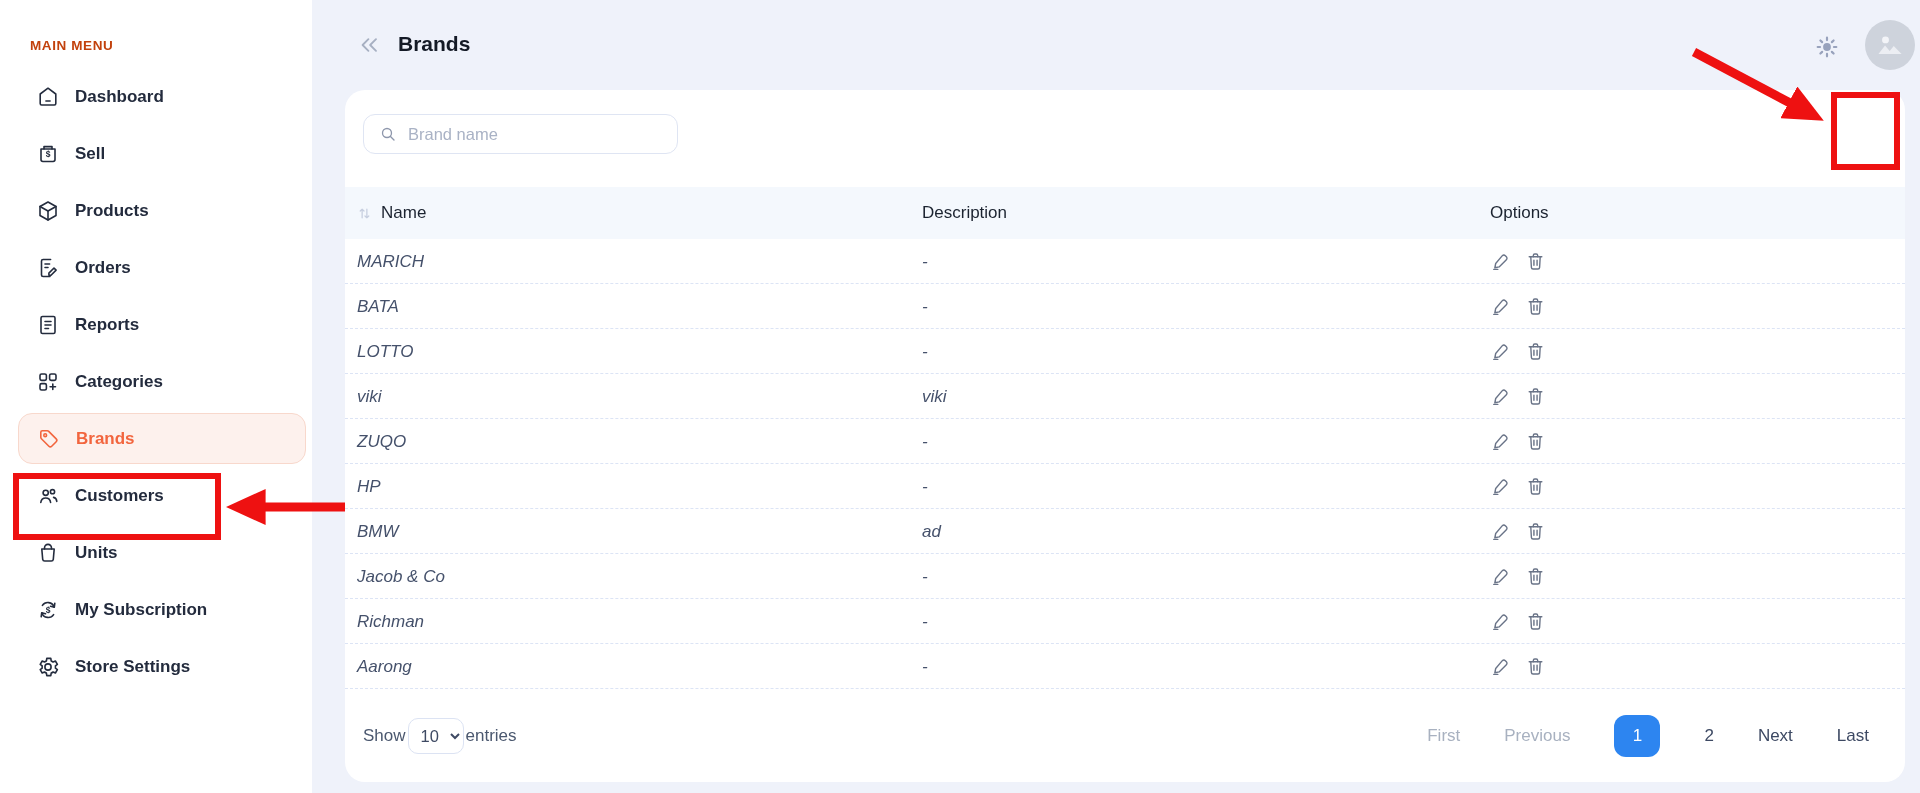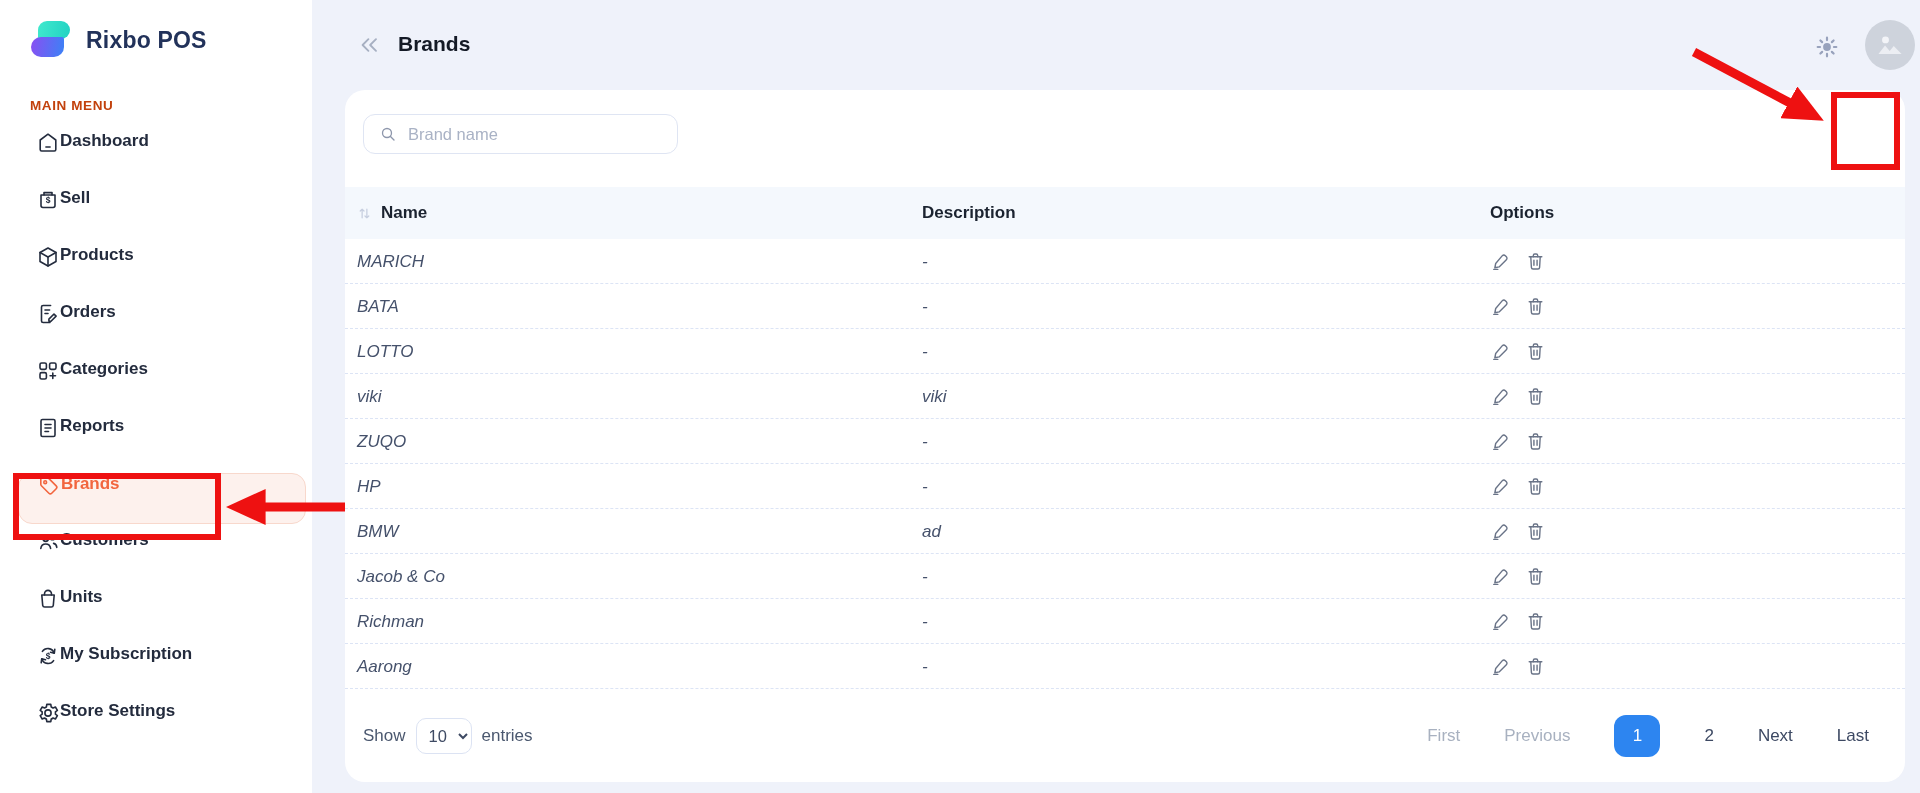--- a/index.html
+++ b/index.html
@@ -14,21 +14,21 @@
   
   .sidebar { position:absolute; left:0; top:0; width:312px; height:793px; background:#ffffff; z-index:2; }
   .logo-row { display:flex; align-items:center; gap:16px; padding:20px 0 0 30px; }
   .logo-mark { position:relative; width:40px; height:40px; }
   .leaf { position:absolute; display:block; }
   .leaf-top { left:8px; top:1px; width:32px; height:18px; background:linear-gradient(100deg,#40e9cd,#22d2c3); border-radius:16px 16px 16px 3px; }
   .leaf-bottom { left:1px; top:17px; width:33px; height:20px; background:linear-gradient(100deg,#8a4ff2,#3b82f6); border-radius:16px 3px 16px 16px; }
   .logo-text { font-size:23px; font-weight:700; color:#22325a; letter-spacing:0.2px; }
   .menu-label { margin:38px 0 0 30px; font-size:13.5px; font-weight:700; letter-spacing:0.6px; color:#c2410c; }
   .nav { margin-top:18px; display:flex; flex-direction:column; gap:6px; }
-  .nav-item { display:flex; height:51px; margin:0 6px 0 18px; padding-left:18px; border-radius:14px; cursor:pointer; }
+  .nav-item { display:flex; align-items:center; gap:15px; height:51px; margin:0 6px 0 18px; padding-left:18px; border-radius:14px; cursor:pointer; }
   .nav-item .ic { width:24px; height:24px; color:#242c3e; flex:none; }
   .nav-label { font-size:17px; font-weight:600; color:#232b3d; }
   .nav-item.active { background:#fdf1ed; border:1px solid #f8d8cc; }
   .nav-item.active .ic { color:#f2653e; }
   .nav-item.active .nav-label { color:#f2653e; }
 
   
   .content { position:absolute; left:312px; top:0; width:1608px; height:793px; }
   .topbar { position:absolute; left:0; top:0; width:100%; height:90px; }
   .collapse { position:absolute; left:43px; top:31px; width:28px; height:28px; color:#a7b0c2; cursor:pointer; }
@@ -44,62 +44,55 @@
 
   .toolbar { position:absolute; left:0; top:0; width:100%; height:97px; }
   .search { position:absolute; left:18px; top:24px; width:315px; height:40px; border:1.5px solid #dfe5f3; border-radius:12px; display:flex; align-items:center; background:#fff; }
   .search .s-icon { width:20px; height:20px; margin:0 10px 0 14px; color:#8e97ac; }
   .search .s-icon .ic { width:20px; height:20px; }
   .search input { border:none; outline:none; flex:1; height:100%; font-size:16.5px; color:#3e4a63; font-family:inherit; background:transparent; padding-right:10px; }
   .search input::placeholder { color:#a9b2c5; }
   .toolbar-right { position:absolute; right:0; top:0; height:97px; }
 
   .thead { position:absolute; left:0; top:97px; width:100%; height:52px; background:#f4f8fd; }
-  .th { position:absolute; top:0; height:52px; display:flex; align-items:center; font-size:17px; font-weight:700; color:#1b2330; }
+  .th { position:absolute; top:0; height:52px; display:flex; align-items:center; font-size:17px; font-weight:400; color:#1b2330; }
   .th-name { left:10px; gap:7px; }
   .th-name .sort { width:19px; height:21px; color:#c6cedf; cursor:pointer; }
   .th-name .sort .ic { width:19px; height:21px; }
   .th-desc { left:577px; }
   .th-opts { left:1145px; }
 
   .tbody { position:absolute; left:0; top:149px; width:100%; }
   .trow { position:relative; height:45px; border-bottom:1.5px dashed #dce4f5; }
   .cell { position:absolute; top:0; height:45px; display:flex; align-items:center; font-size:17px; font-weight:500; color:#45516b;font-style:italic; }
   .c-name { left:12px; }
   .c-desc { left:577px; }
   .c-opts { left:1145px; gap:13px; }
   .row-btn { background:none; border:none; padding:0; width:22px; height:22px; color:#6a7488; cursor:pointer; }
   .row-btn .ic { width:21px; height:21px; }
 
   .tfoot { position:absolute; left:0; top:599px; width:100%; height:93px; display:flex; align-items:center; justify-content:space-between; padding:0 36px 0 18px; }
-  .show-entries { display:flex; align-items:center; gap:10px; font-size:17px; color:#4b586f; }
+  .show-entries { display:flex; align-items:center; gap:2px; font-size:17px; color:#4b586f; }
   .show-entries select { width:56px; height:36px; border:1.5px solid #dce3f3; border-radius:10px; font-size:16.5px; color:#3e4a63; font-family:inherit; padding-left:8px; background:#fff; cursor:pointer; }
   .pager { display:flex; align-items:center; gap:44px; font-size:17px; }
   .pg { color:#3d4963; cursor:pointer; }
   .pg.disabled { color:#a8b1c0; }
   .pg.active { width:46px; height:42px; border-radius:12px; background:#2d85f0; color:#ffffff; display:flex; align-items:center; justify-content:center; }
 
   
   .annotations { position:absolute; left:0; top:0; width:1920px; height:793px; z-index:60; pointer-events:none; }
 
   .ic { display:block; }
 </style>
 </head>
 <body>
 
 <div class="app">
 
   <aside class="sidebar">
-    <div class="logo-row">
-      <div class="logo-mark">
-        <span class="leaf leaf-top"></span>
-        <span class="leaf leaf-bottom"></span>
-      </div>
-      <div class="logo-text">Rixbo POS</div>
-    </div>
     <div class="menu-label">MAIN MENU</div>
     <nav class="nav" id="nav">
         <div class="nav-item">
           <svg class="ic" viewBox="0 0 24 24" fill="none" stroke="currentColor" stroke-width="1.6" stroke-linecap="round" stroke-linejoin="round">
             <path d="M12 3.2 19.8 9v9.6a1.4 1.4 0 0 1-1.4 1.4H5.6a1.4 1.4 0 0 1-1.4-1.4V9z"></path>
             <path d="M9.9 16h4.2"></path>
           </svg>
           <span class="nav-label">Dashboard</span>
         </div>
         <div class="nav-item">
@@ -118,36 +111,36 @@
           </svg>
           <span class="nav-label">Products</span>
         </div>
         <div class="nav-item">
           <svg class="ic" viewBox="0 0 24 24" fill="none" stroke="currentColor" stroke-width="1.6" stroke-linecap="round" stroke-linejoin="round">
             <path d="M14.6 3.5H7.1A1.6 1.6 0 0 0 5.5 5.1v13.8a1.6 1.6 0 0 0 1.6 1.6h6.9"></path>
             <path d="M9 8h4.6M9 11.5h3"></path>
             <path d="M12.9 17.1 18 12l2.1 2.1-5.1 5.1h-2.1z"></path>
           </svg>
           <span class="nav-label">Orders</span>
+        </div>
+        <div class="nav-item">
+          <svg class="ic" viewBox="0 0 24 24" fill="none" stroke="currentColor" stroke-width="1.6" stroke-linecap="round" stroke-linejoin="round">
+            <path d="M6.5 3.5h11A1.5 1.5 0 0 1 19 5v14a1.5 1.5 0 0 1-1.5 1.5h-11A1.5 1.5 0 0 1 5 19V5a1.5 1.5 0 0 1 1.5-1.5z"></path>
+            <path d="M9 8.5h6M9 12h6M9 15.5h3.5"></path>
+          </svg>
+          <span class="nav-label">Reports</span>
         </div>
         <div class="nav-item">
           <svg class="ic" viewBox="0 0 24 24" fill="none" stroke="currentColor" stroke-width="1.6" stroke-linecap="round" stroke-linejoin="round">
             <rect x="4" y="4" width="6.4" height="6.4" rx="1.6"></rect>
             <rect x="13.6" y="4" width="6.4" height="6.4" rx="1.6"></rect>
             <rect x="4" y="13.6" width="6.4" height="6.4" rx="1.6"></rect>
             <path d="M16.8 14.1v5.4M14.1 16.8h5.4"></path>
           </svg>
           <span class="nav-label">Categories</span>
-        </div>
-        <div class="nav-item">
-          <svg class="ic" viewBox="0 0 24 24" fill="none" stroke="currentColor" stroke-width="1.6" stroke-linecap="round" stroke-linejoin="round">
-            <path d="M6.5 3.5h11A1.5 1.5 0 0 1 19 5v14a1.5 1.5 0 0 1-1.5 1.5h-11A1.5 1.5 0 0 1 5 19V5a1.5 1.5 0 0 1 1.5-1.5z"></path>
-            <path d="M9 8.5h6M9 12h6M9 15.5h3.5"></path>
-          </svg>
-          <span class="nav-label">Reports</span>
         </div>
         <div class="nav-item active">
           <svg class="ic" viewBox="0 0 24 24" fill="none" stroke="currentColor" stroke-width="1.6" stroke-linecap="round" stroke-linejoin="round">
             <path d="M3.8 5.3c0-.8.7-1.5 1.5-1.5h5a2 2 0 0 1 1.4.6l7.5 7.5a2 2 0 0 1 0 2.8l-4.5 4.5a2 2 0 0 1-2.8 0L4.4 11.7a2 2 0 0 1-.6-1.4z"></path>
             <circle cx="8.2" cy="8.2" r="1.4"></circle>
           </svg>
           <span class="nav-label">Brands</span>
         </div>
         <div class="nav-item">
           <svg class="ic" viewBox="0 0 24 24" fill="none" stroke="currentColor" stroke-width="1.6" stroke-linecap="round" stroke-linejoin="round">

